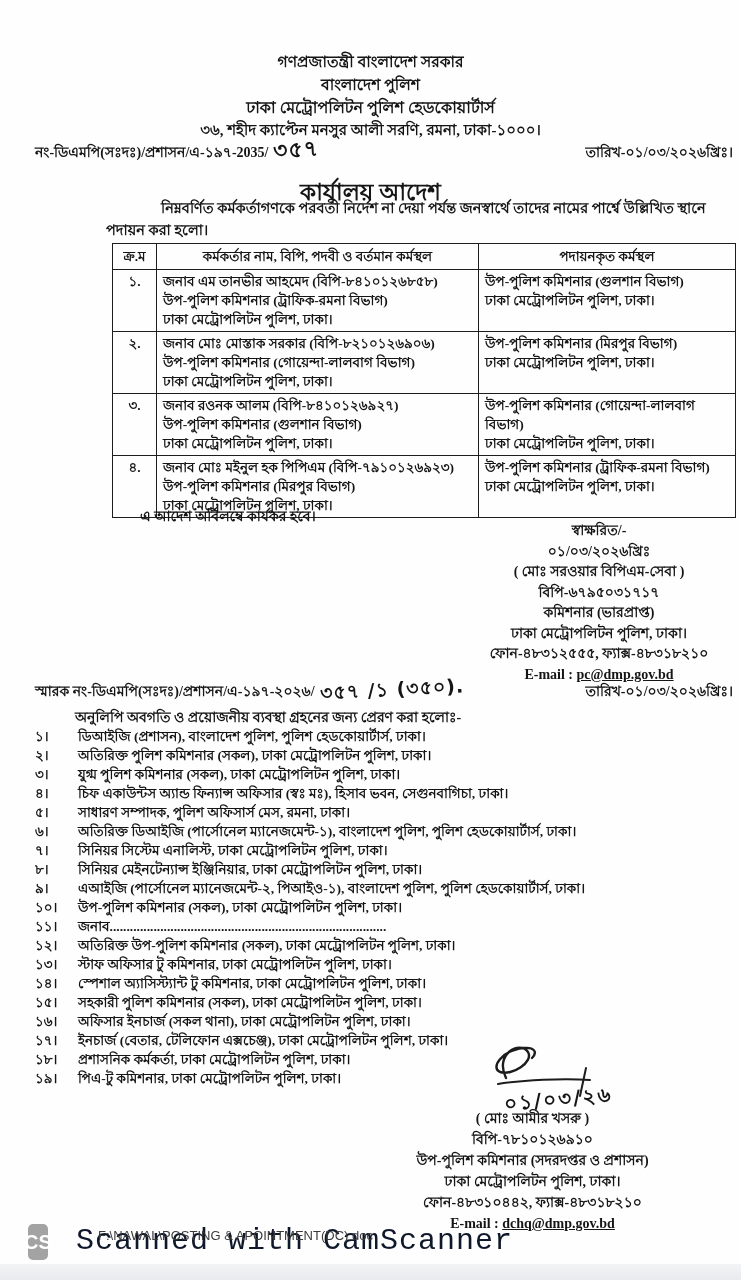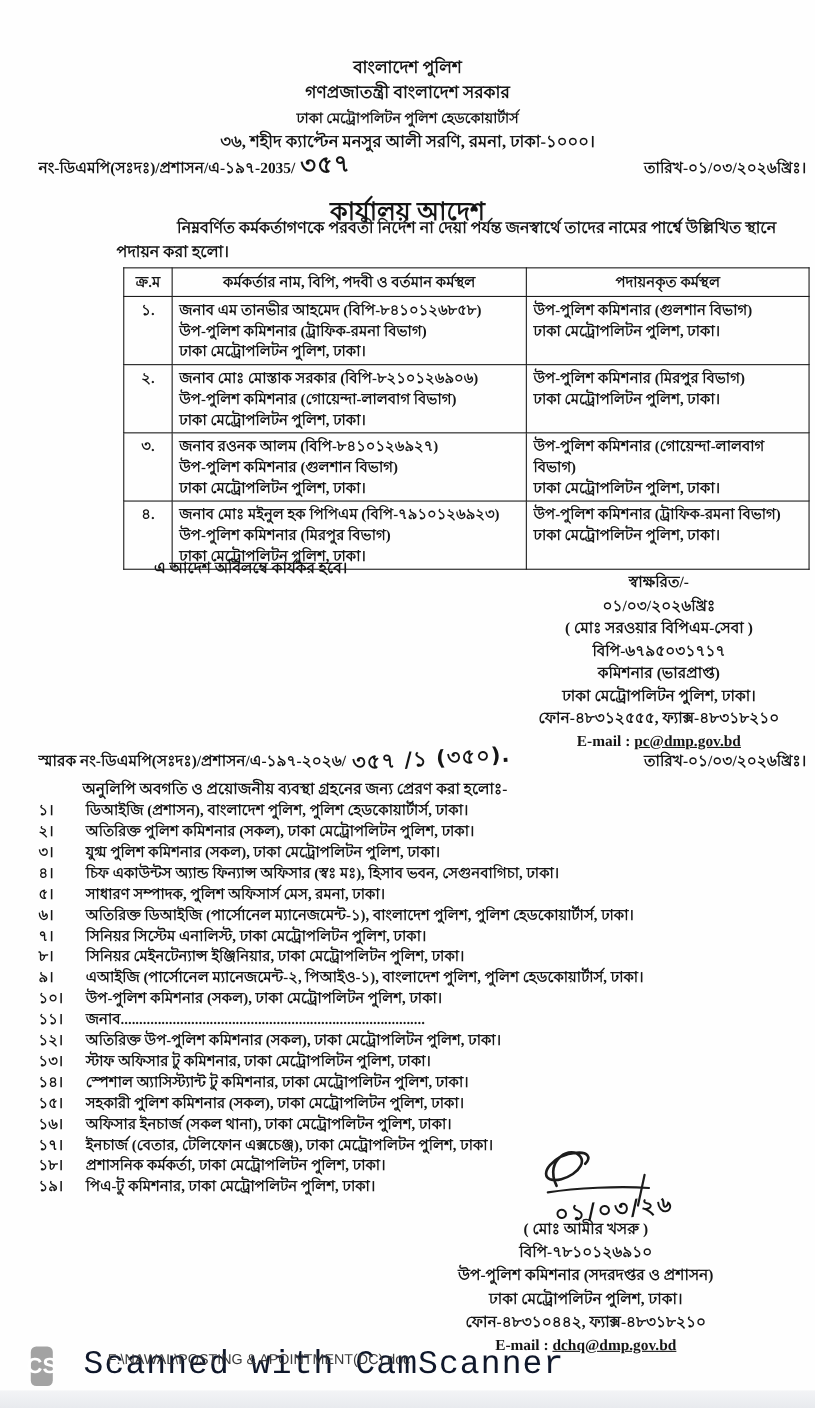--- a/index.html
+++ b/index.html
@@ -6,21 +6,21 @@
   .page{
     position:relative;width:741px;height:1280px;margin:0 auto;
     background:#fefefe;overflow:hidden;
     font-family:"Liberation Serif","DejaVu Sans",serif;
     color:#151515;
   }
   .abs{position:absolute;}
 
   
   .doc-header{top:50px;left:0;width:100%;text-align:center;font-weight:bold;line-height:23px;font-size:15.5px;}
-  .doc-header .l3{font-size:13px;}
+  .doc-header .l3{font-size:16px;}
   .doc-header .l4{font-size:15px;}
 
   
   .refline{top:141px;left:35px;width:698px;display:flex;justify-content:space-between;align-items:flex-end;font-size:14px;font-weight:bold;}
   .hand{font-family:"DejaVu Sans",sans-serif;font-weight:600;font-size:22px;line-height:18px;transform:rotate(-3deg);display:inline-block;margin-left:5px;letter-spacing:1px;}
   .hand.small{font-size:19px;}
 
   .title{top:174px;left:0;width:100%;text-align:center;font-size:23px;font-weight:bold;text-underline-offset:3px;}
 
   .intro{top:197px;left:106px;width:628px;font-size:14.5px;font-weight:bold;line-height:22px;text-indent:55px;}
@@ -61,22 +61,22 @@
   .file-note{position:absolute;left:70px;top:10px;font-size:13px;color:#3a3a3a;font-family:"Liberation Sans",sans-serif;white-space:nowrap;}
 
   .bottom-strip{bottom:0;left:0;width:100%;height:16px;background:linear-gradient(#f3f4f6,#e8eaee);}
 </style>
 </head>
 <body>
 
 <div class="page">
 
   <div class="abs doc-header">
+    <div>গণপ্রজাতন্ত্রী বাংলাদেশ সরকার</div>
     <div>বাংলাদেশ পুলিশ</div>
-    <div>গণপ্রজাতন্ত্রী বাংলাদেশ সরকার</div>
     <div class="l3">ঢাকা মেট্রোপলিটন পুলিশ হেডকোয়ার্টার্স</div>
     <div class="l4">৩৬, শহীদ ক্যাপ্টেন মনসুর আলী সরণি, রমনা, ঢাকা-১০০০।</div>
   </div>
 
   <div class="abs refline">
     <span>
       <span>নং-ডিএমপি(সঃদঃ)/প্রশাসন/এ-১৯৭-2035/</span><span class="hand">৩৫৭</span>
     </span>
     <span>তারিখ-০১/০৩/২০২৬খ্রিঃ।</span>
   </div>

